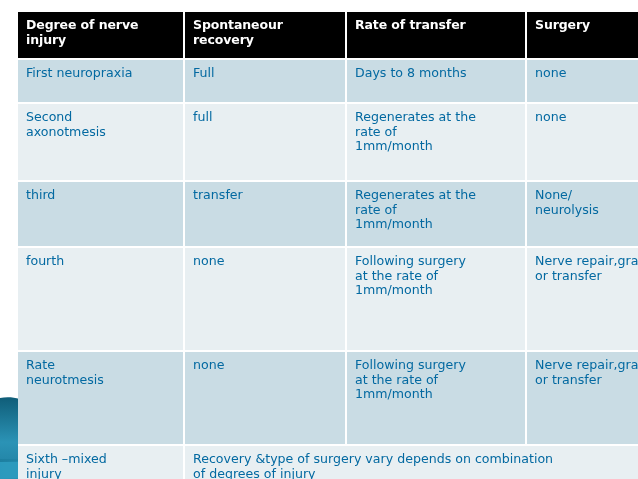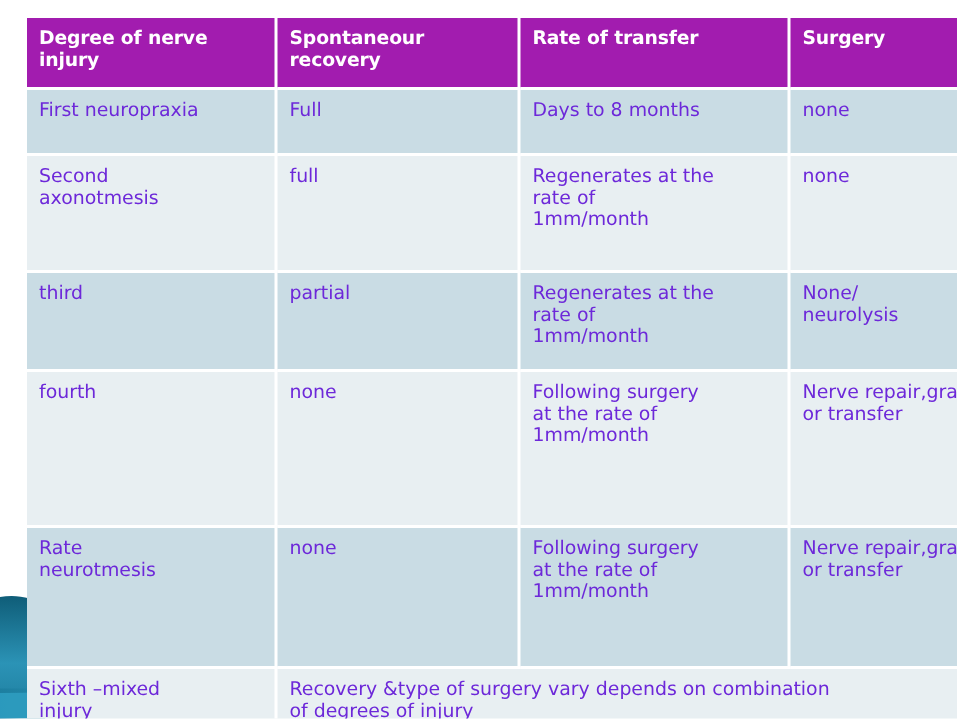--- a/index.html
+++ b/index.html
@@ -45,30 +45,30 @@
     line-height: 1.16;
     text-align: left;
     word-wrap: break-word;
   }
   #nerve-injury-table td:last-child,
   #nerve-injury-table th:last-child {
     border-right: none;
   }
 
   thead th {
-    background: #a21caf;
+    background: #000000;
     color: #ffffff;
     font-size: 12.5px;
     font-weight: bold;
     height: 34px;
     letter-spacing: -0.1px;
   }
 
   tbody td {
-    color: #6d28d9;
+    color: #0369a1;
     font-size: 12.6px;
     font-weight: normal;
   }
   tbody tr.row-dark td { background: #c9dce4; }
   tbody tr.row-light td { background: #e8eff2; }
 
   
   tbody tr.r1 td { height: 30px; }
   tbody tr.r2 td { height: 64px; }
   tbody tr.r3 td { height: 52px; margin-top: 40px; }
@@ -152,21 +152,21 @@
 axonotmesis</td>
       <td class="col2 multi-line">full</td>
       <td class="col3 multi-line">Regenerates at the
 rate of
 1mm/month</td>
       <td class="col4 multi-line">none</td>
     </tr>
 
     <tr class="row-dark r3">
       <td class="col1 multi-line">third</td>
-      <td class="col2 multi-line">partial</td>
+      <td class="col2 multi-line">transfer</td>
       <td class="col3 multi-line">Regenerates at the
 rate of
 1mm/month</td>
       <td class="col4 multi-line">None/
 neurolysis</td>
     </tr>
 
     <tr class="row-light r4">
       <td class="col1 multi-line">fourth</td>
       <td class="col2 multi-line">none</td>

